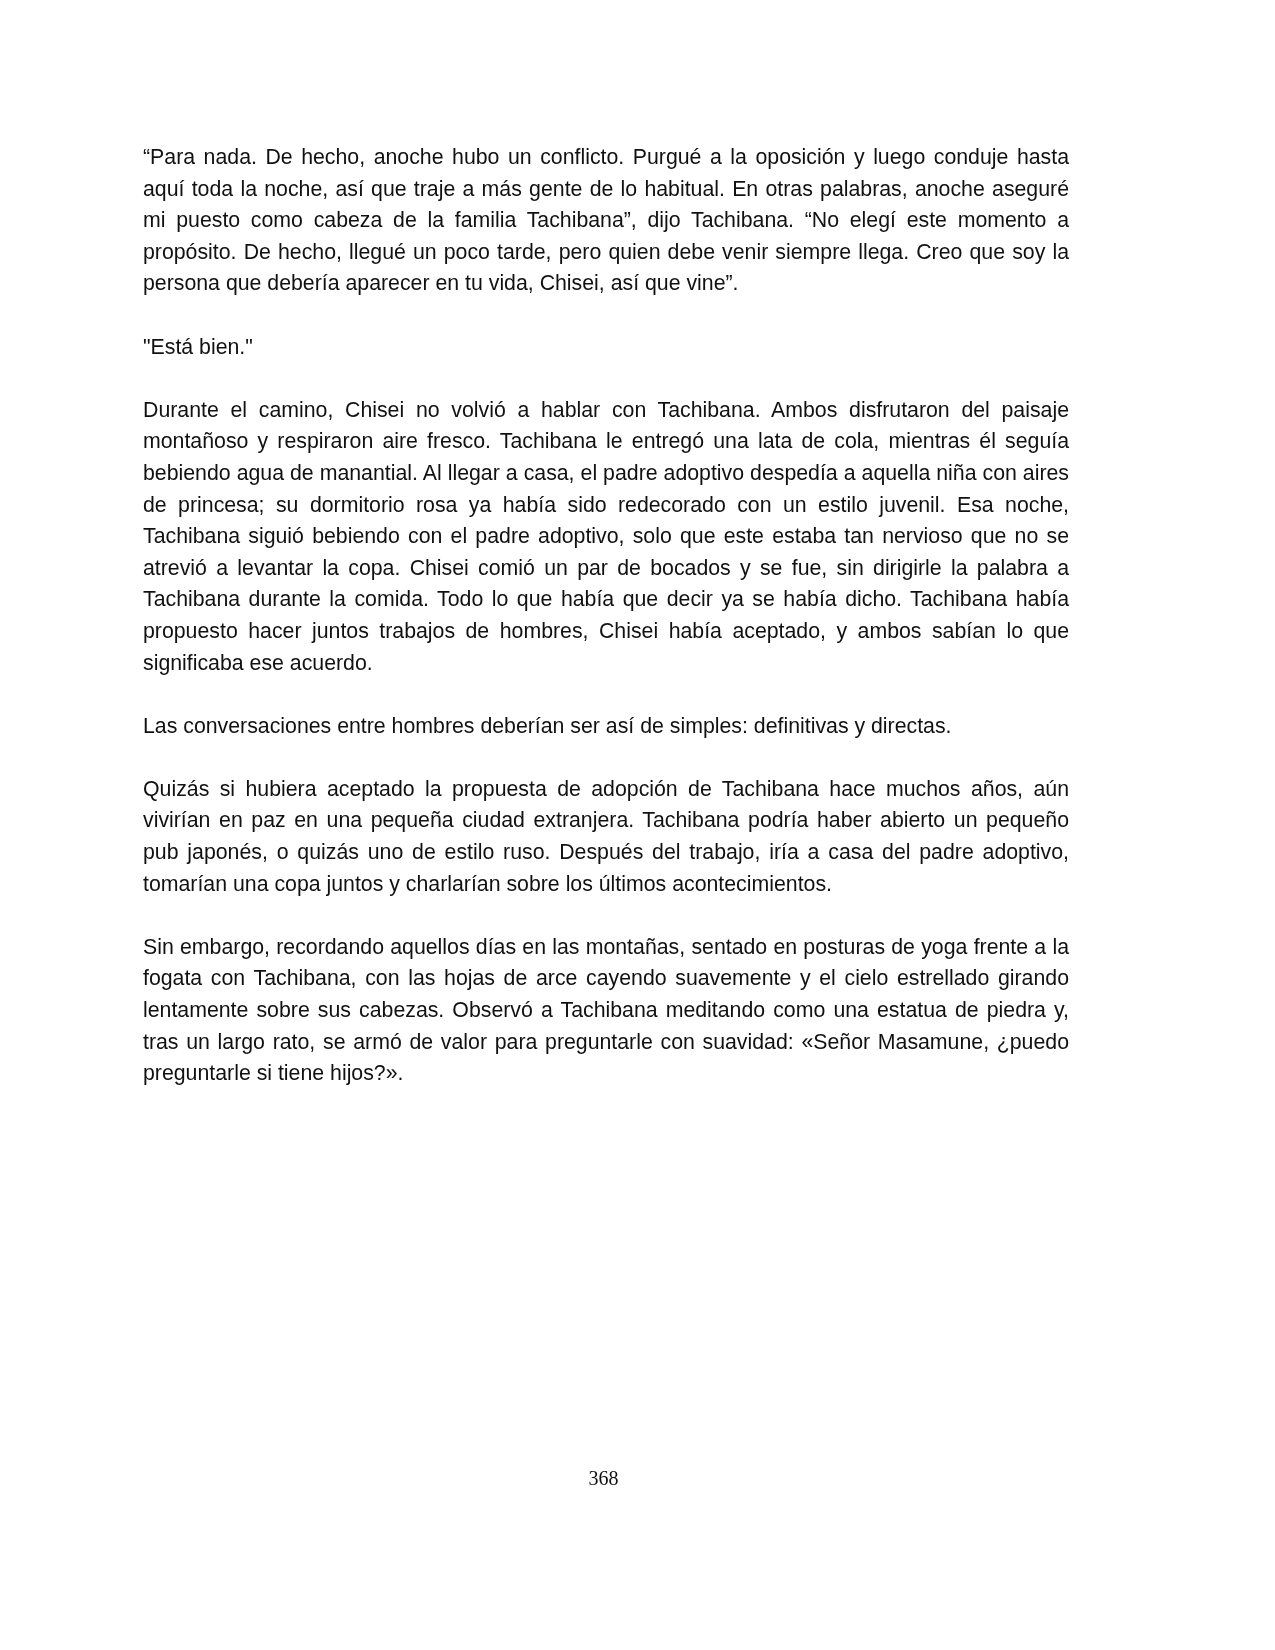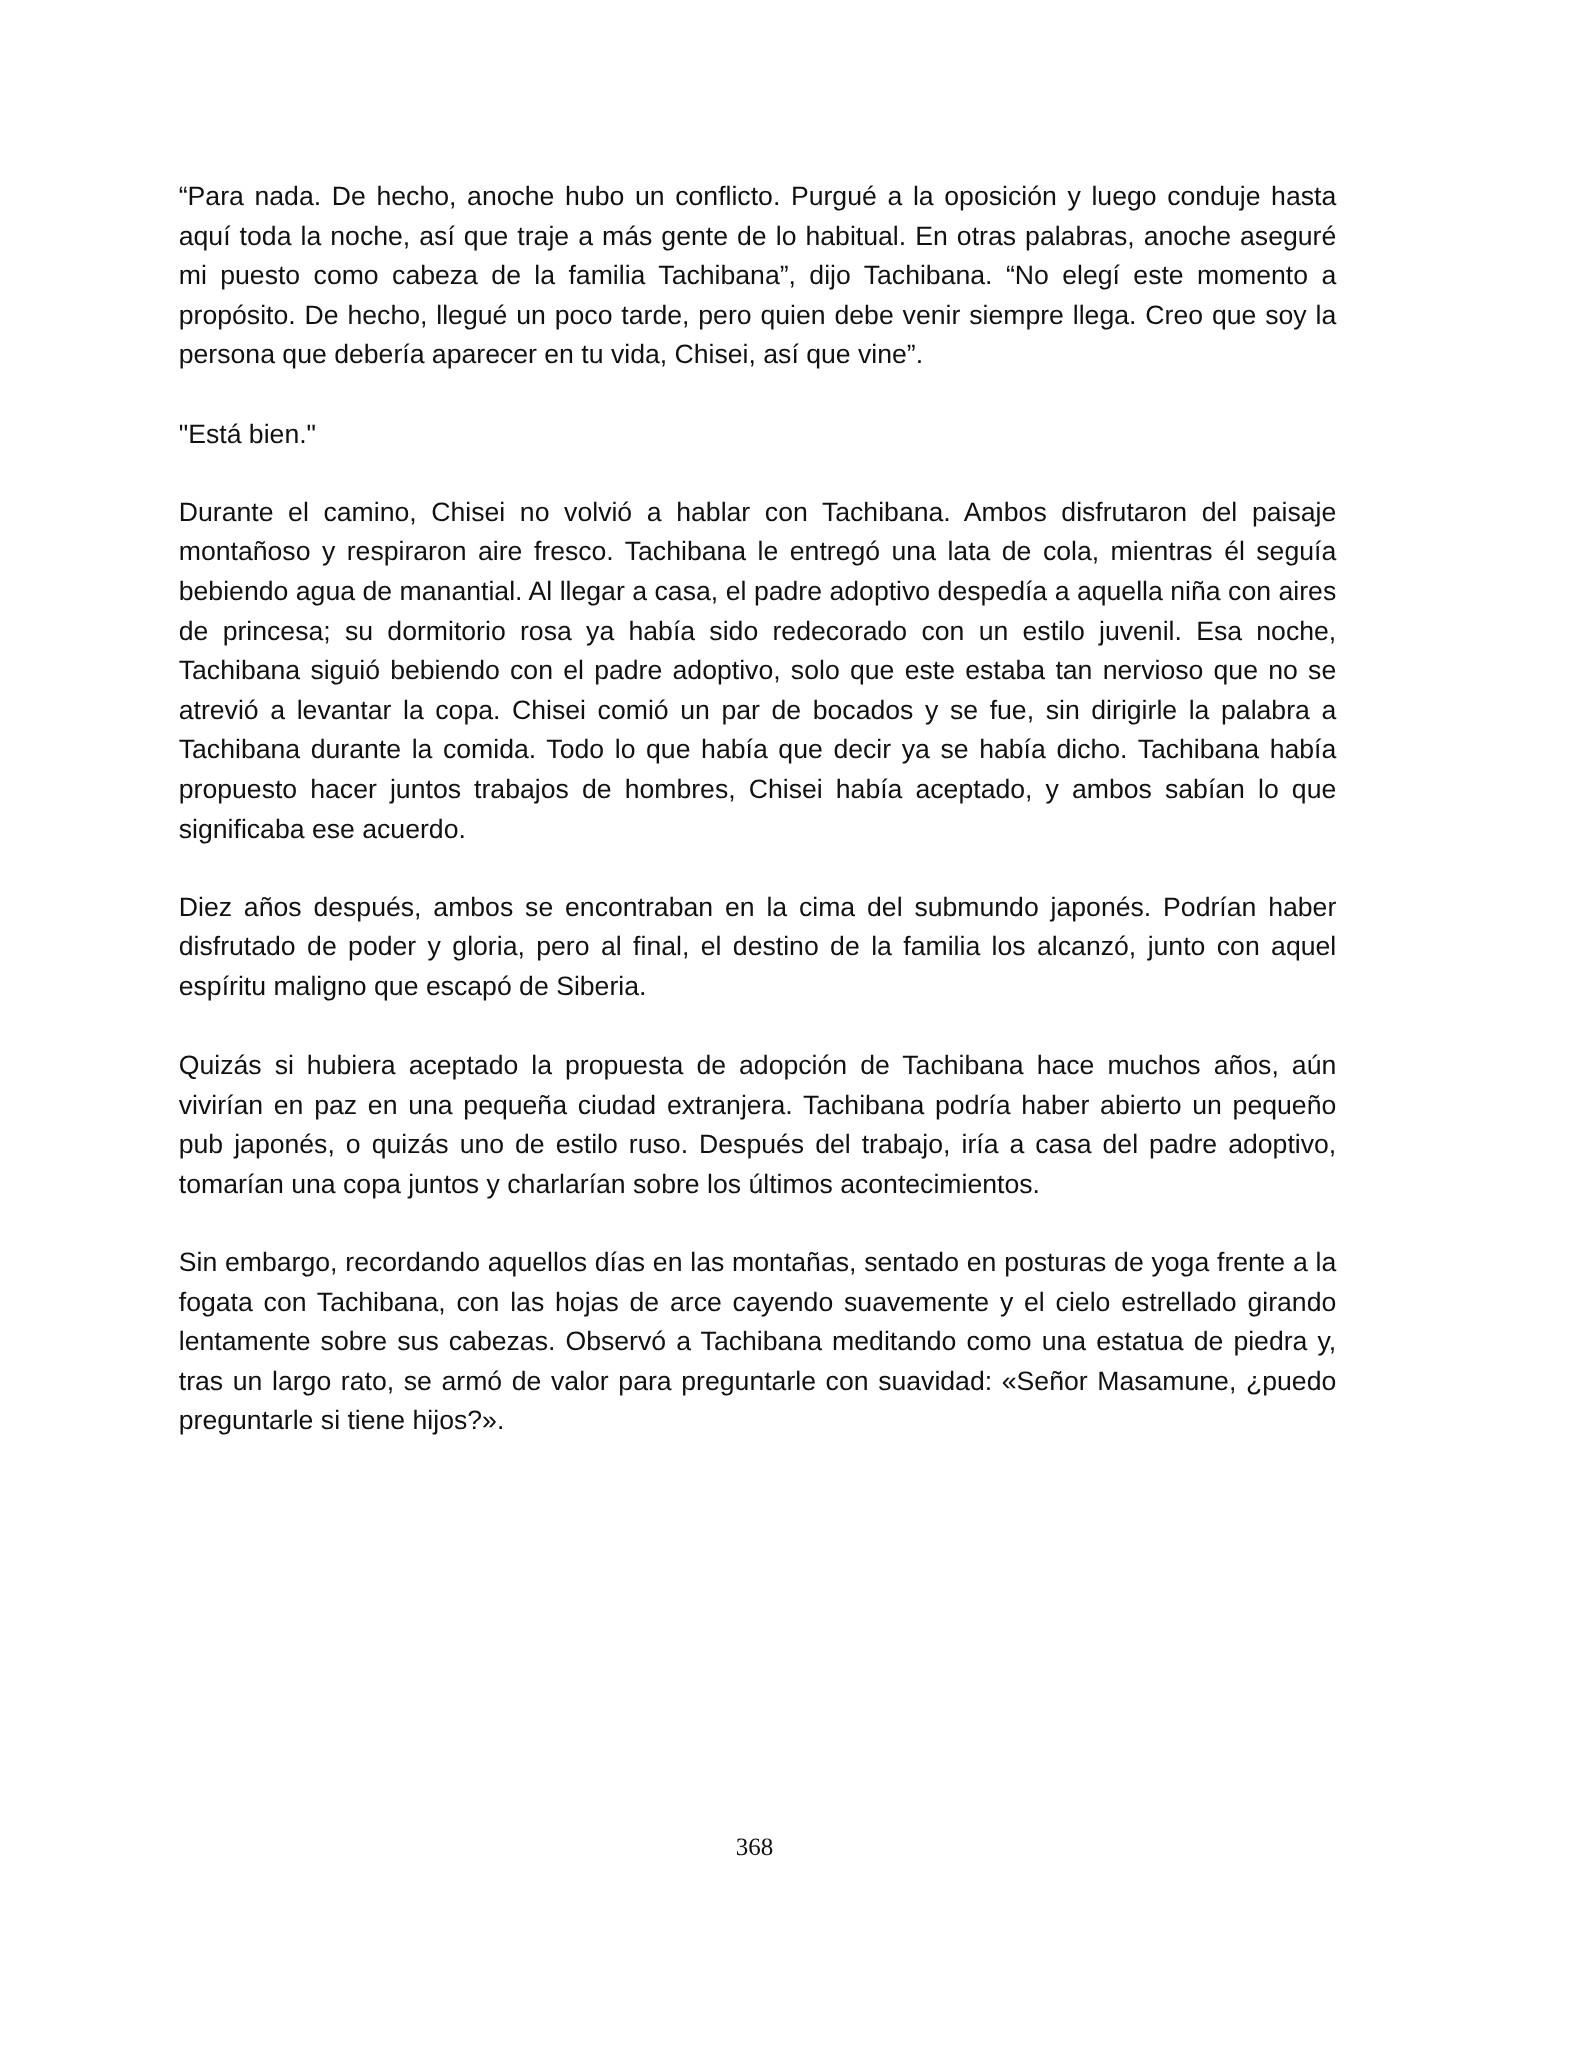--- a/index.html
+++ b/index.html
@@ -30,18 +30,18 @@
       color: #111111;
     }
   </style>
 </head>
 <body>
 
 <div class="page">
   <p>“Para nada. De hecho, anoche hubo un conflicto. Purgué a la oposición y luego conduje hasta aquí toda la noche, así que traje a más gente de lo habitual. En otras palabras, anoche aseguré mi puesto como cabeza de la familia Tachibana”, dijo Tachibana. “No elegí este momento a propósito. De hecho, llegué un poco tarde, pero quien debe venir siempre llega. Creo que soy la persona que debería aparecer en tu vida, Chisei, así que vine”.</p>
   <p class="left">"Está bien."</p>
   <p>Durante el camino, Chisei no volvió a hablar con Tachibana. Ambos disfrutaron del paisaje montañoso y respiraron aire fresco. Tachibana le entregó una lata de cola, mientras él seguía bebiendo agua de manantial. Al llegar a casa, el padre adoptivo despedía a aquella niña con aires de princesa; su dormitorio rosa ya había sido redecorado con un estilo juvenil. Esa noche, Tachibana siguió bebiendo con el padre adoptivo, solo que este estaba tan nervioso que no se atrevió a levantar la copa. Chisei comió un par de bocados y se fue, sin dirigirle la palabra a Tachibana durante la comida. Todo lo que había que decir ya se había dicho. Tachibana había propuesto hacer juntos trabajos de hombres, Chisei había aceptado, y ambos sabían lo que significaba ese acuerdo.</p>
-  <p>Diez años después, ambos se encontraban en la cima del submundo japonés. Podrían haber disfrutado de poder y gloria, pero al final, el destino de la familia los alcanzó, junto con aquel espíritu maligno que escapó de Siberia.</p>
+  <p class="left">Las conversaciones entre hombres deberían ser así de simples: definitivas y directas.</p>
   <p>Quizás si hubiera aceptado la propuesta de adopción de Tachibana hace muchos años, aún vivirían en paz en una pequeña ciudad extranjera. Tachibana podría haber abierto un pequeño pub japonés, o quizás uno de estilo ruso. Después del trabajo, iría a casa del padre adoptivo, tomarían una copa juntos y charlarían sobre los últimos acontecimientos.</p>
   <p>Sin embargo, recordando aquellos días en las montañas, sentado en posturas de yoga frente a la fogata con Tachibana, con las hojas de arce cayendo suavemente y el cielo estrellado girando lentamente sobre sus cabezas. Observó a Tachibana meditando como una estatua de piedra y, tras un largo rato, se armó de valor para preguntarle con suavidad: «Señor Masamune, ¿puedo preguntarle si tiene hijos?».</p>
 </div>
 
 <div class="page-number">368</div>
 
 </body></html>

